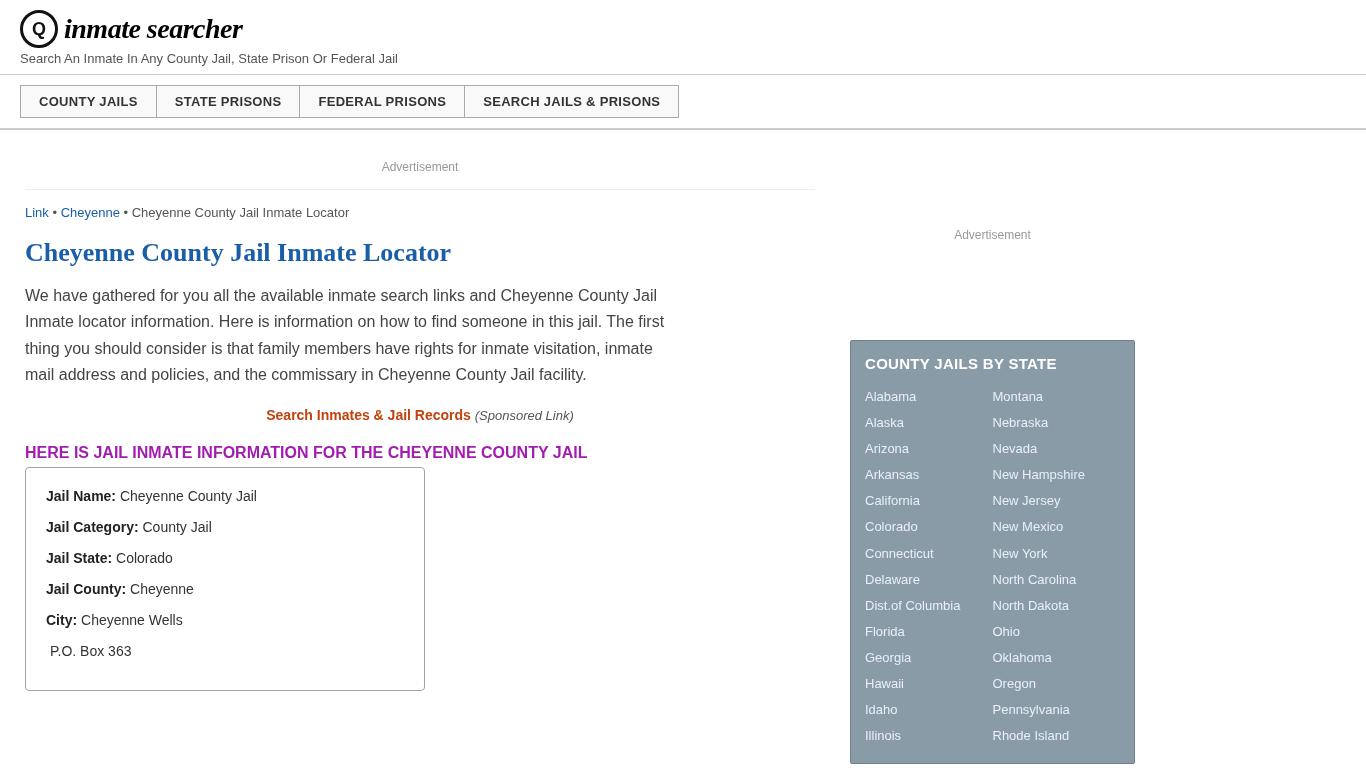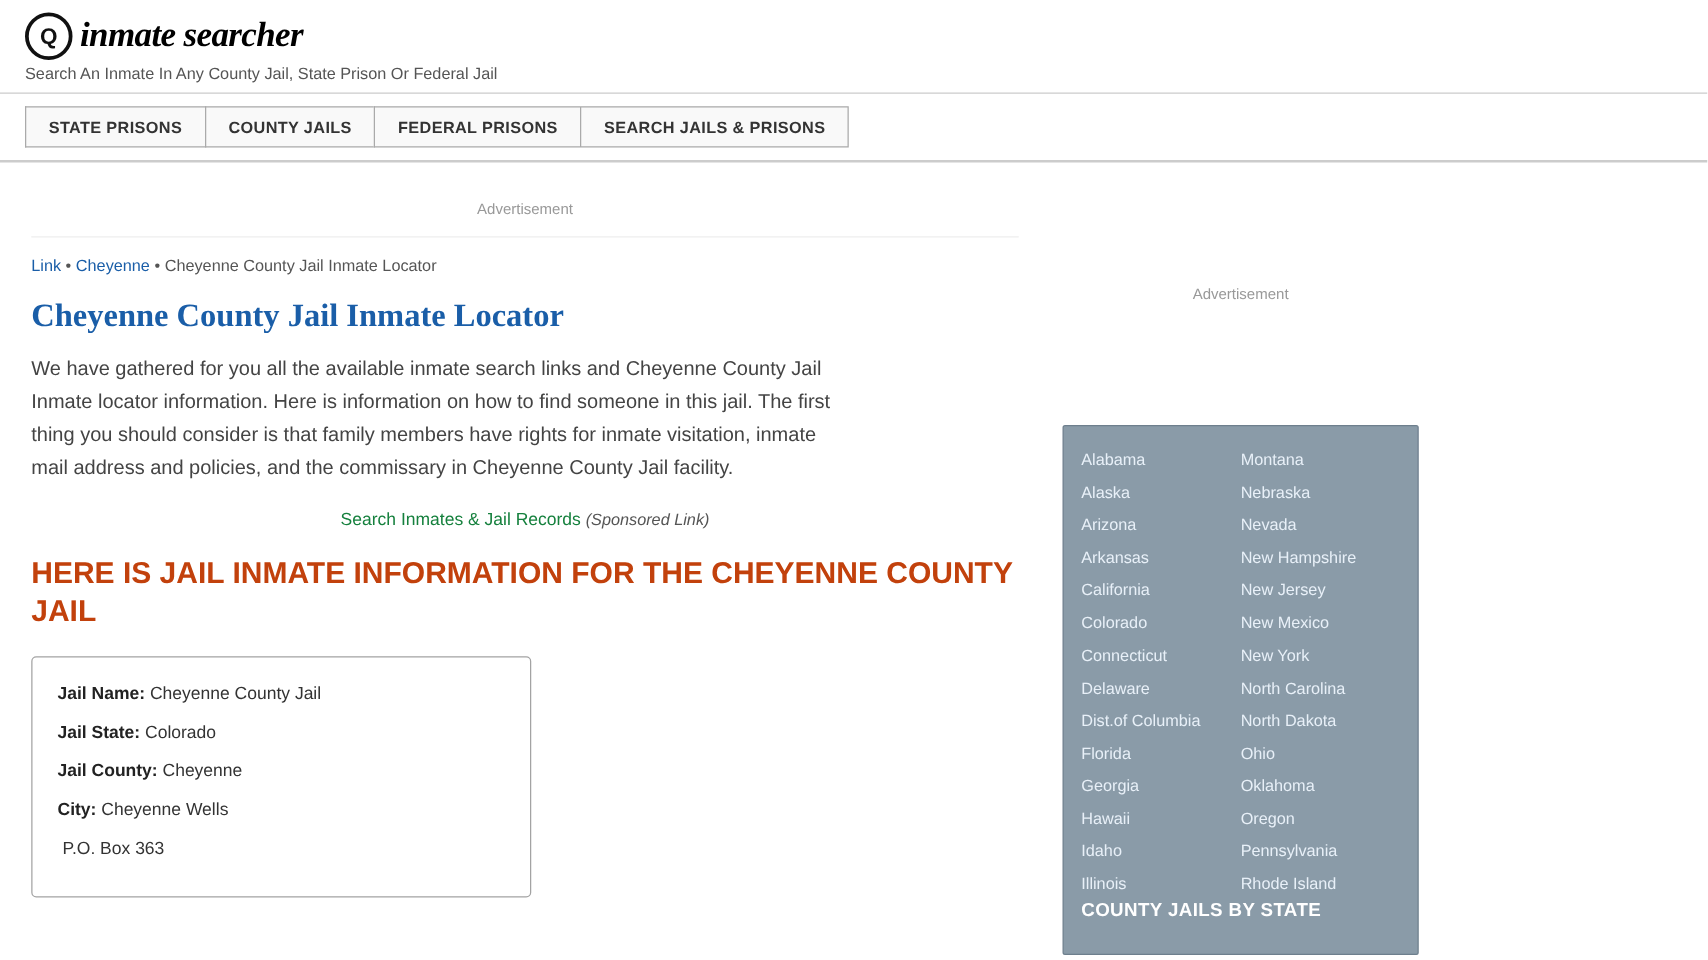--- a/index.html
+++ b/index.html
@@ -32,25 +32,25 @@
     #breadcrumb span { color: #555; }
 
     
     #page-title { font-size: 26px; color: #1a5ea8; font-weight: bold; margin-bottom: 15px; font-family: Georgia, serif; }
 
     
     #intro-text { font-size: 16px; line-height: 1.65; color: #444; margin-bottom: 18px; max-width: 650px; }
 
     
     #sponsored-link { text-align: center; margin-bottom: 20px; }
-    #sponsored-link a { color: #15803d; font-weight: normal; text-decoration: none; font-size: 14px; }
+    #sponsored-link a { color: #c2410c; font-weight: bold; text-decoration: none; font-size: 14px; }
     #sponsored-text { color: #555; font-style: italic; font-size: 13px; }
 
     
-    #section-heading { font-size: 24px; font-weight: bold; color: #c2410c; text-transform: uppercase; margin-bottom: 20px; line-height: 1.3; }
+    #section-heading { font-size: 16px; font-weight: bold; color: #a21caf; text-transform: uppercase; margin-bottom: 4px; line-height: 1.3; }
 
     
     #info-box { border: 1px solid #a3a3a3; border-radius: 4px; padding: 18px 20px; max-width: 400px; background: #fff; }
     .info-row { margin-bottom: 10px; font-size: 14px; color: #333; line-height: 1.5; }
     .info-label { font-weight: bold; color: #222; }
     .info-value { color: #333; }
 
     
     #sidebar { width: 310px; flex-shrink: 0; padding: 15px 15px 15px 10px; }
 
@@ -69,22 +69,22 @@
 
 <div id="header">
   <div id="logo-area">
     <div id="logo-icon">Q</div>
     <div id="logo-text">inmate searcher</div>
   </div>
   <div id="tagline">Search An Inmate In Any County Jail, State Prison Or Federal Jail</div>
 </div>
 
 <div id="nav">
+  <button class="nav-btn">COUNTY JAILS</button>
   <button class="nav-btn">STATE PRISONS</button>
-  <button class="nav-btn">COUNTY JAILS</button>
   <button class="nav-btn">FEDERAL PRISONS</button>
   <button class="nav-btn">SEARCH JAILS &amp; PRISONS</button>
 </div>
 
 <div id="main-content">
 
   <div id="content-area">
 
     <div id="ad-banner">Advertisement</div>
 
@@ -106,20 +106,24 @@
     </div>
 
     <h2 id="section-heading">HERE IS JAIL INMATE INFORMATION FOR THE CHEYENNE COUNTY JAIL</h2>
 
     <div id="info-box">
       <div class="info-row">
         <span class="info-label">Jail Name:</span>
         <span class="info-value"> </span><span>Cheyenne County Jail</span>
       </div>
       <div class="info-row">
+        <span class="info-label">Jail Category:</span>
+        <span class="info-value"> </span><span>County Jail</span>
+      </div>
+      <div class="info-row">
         <span class="info-label">Jail State:</span>
         <span class="info-value"> </span><span>Colorado</span>
       </div>
       <div class="info-row">
         <span class="info-label">Jail County:</span>
         <span class="info-value"> </span><span>Cheyenne</span>
       </div>
       <div class="info-row">
         <span class="info-label">City:</span>
         <span class="info-value"> </span><span>Cheyenne Wells</span>
@@ -129,20 +133,21 @@
       </div>
     </div>
 
   </div>
 
   <div id="sidebar">
 
     <div id="sidebar-ad">Advertisement</div>
 
     <div id="state-box">
+      <div id="state-box-title">COUNTY JAILS BY STATE</div>
       <div id="state-columns">
         <div class="state-col" id="state-col-left">
             <a class="state-link" href="#">Alabama</a>
             <a class="state-link" href="#">Alaska</a>
             <a class="state-link" href="#">Arizona</a>
             <a class="state-link" href="#">Arkansas</a>
             <a class="state-link" href="#">California</a>
             <a class="state-link" href="#">Colorado</a>
             <a class="state-link" href="#">Connecticut</a>
             <a class="state-link" href="#">Delaware</a>
@@ -163,18 +168,17 @@
             <a class="state-link" href="#">New York</a>
             <a class="state-link" href="#">North Carolina</a>
             <a class="state-link" href="#">North Dakota</a>
             <a class="state-link" href="#">Ohio</a>
             <a class="state-link" href="#">Oklahoma</a>
             <a class="state-link" href="#">Oregon</a>
             <a class="state-link" href="#">Pennsylvania</a>
             <a class="state-link" href="#">Rhode Island</a>
           </div>
       </div>
-      <div id="state-box-title">COUNTY JAILS BY STATE</div>
     </div>
 
   </div>
 
 </div>
 
 </body></html>

